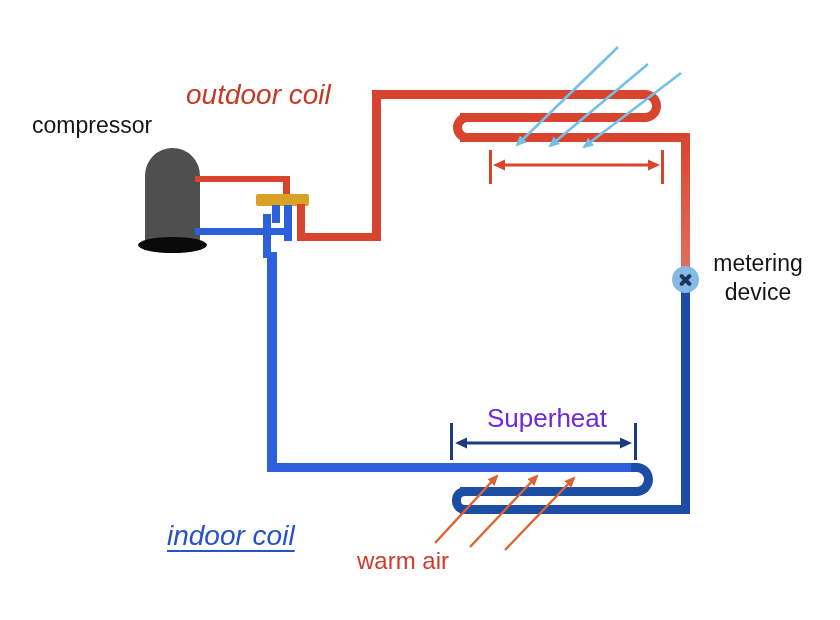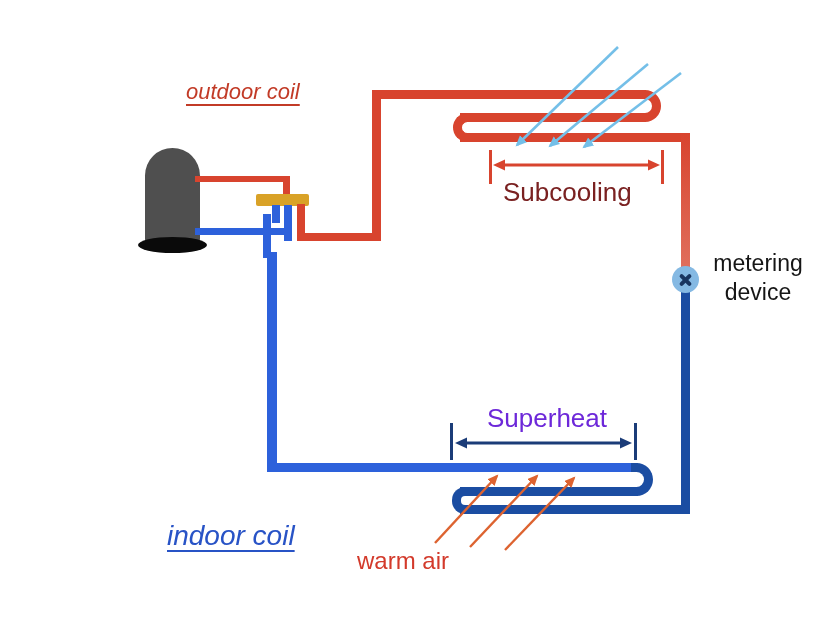--- a/index.html
+++ b/index.html
@@ -28,22 +28,22 @@
   .xbar{position:absolute;left:6px;top:11.5px;width:15px;height:4px;background:#19355F;border-radius:2px;}
   .xbar.a{transform:rotate(45deg);}
   .xbar.b{transform:rotate(-45deg);}
   
   .tick{position:absolute;width:3px;}
   .tick.red-t{background:#D8442E;}
   .tick.navy-t{background:#1B3C78;}
   
   .lbl{position:absolute;white-space:nowrap;}
   #lbl-compressor{left:32px;top:112px;font-size:23px;color:#151515;}
-  #lbl-outdoor{left:186px;top:79px;font-size:22px;font-style:italic;color:#C23B27;
-    text-decoration:underline;text-underline-offset:5px;text-decoration-thickness:2px;}
+  #lbl-outdoor{left:186px;top:79px;font-size:28px;font-style:italic;color:#C23B27;
+    text-underline-offset:5px;text-decoration-thickness:2px;}
   #lbl-cool{left:523px;top:45px;font-size:24px;color:#1B3A6B;}
   #lbl-subcool{left:503px;top:177px;font-size:26px;color:#7A2121;}
   #lbl-meter{left:697px;top:249px;width:122px;font-size:23px;color:#151515;
     text-align:center;white-space:pre-line;line-height:1.25;}
   #lbl-super{left:487px;top:403px;font-size:26px;color:#6d28d9;}
   #lbl-indoor{left:167px;top:520px;font-size:28px;font-style:italic;color:#2853C6;
     text-decoration:underline;text-underline-offset:5px;text-decoration-thickness:2px;}
   #lbl-warm{left:357px;top:547px;font-size:24px;color:#D33A2B;}
   #arrow-overlay{position:absolute;left:0;top:0;pointer-events:none;}
 </style>
@@ -110,21 +110,21 @@
 
     <line x1="503" y1="165" x2="650" y2="165" stroke="#D8442E" stroke-width="3"></line>
     <polygon points="493,165 505,159.5 505,170.5" fill="#D8442E"></polygon>
     <polygon points="660,165 648,159.5 648,170.5" fill="#D8442E"></polygon>
 
     <line x1="465" y1="443" x2="622" y2="443" stroke="#1B3C78" stroke-width="3"></line>
     <polygon points="455,443 467,437.5 467,448.5" fill="#1B3C78"></polygon>
     <polygon points="632,443 620,437.5 620,448.5" fill="#1B3C78"></polygon>
   </svg>
 
+  <div class="lbl" id="lbl-compressor">compressor</div>
   <div class="lbl" id="lbl-outdoor">outdoor coil</div>
-  <div class="lbl" id="lbl-subcool">Subcooling</div>
   <div class="lbl" id="lbl-meter">metering
 device</div>
   <div class="lbl" id="lbl-super">Superheat</div>
   <div class="lbl" id="lbl-warm">warm air</div>
   <div class="lbl" id="lbl-indoor">indoor coil</div>
 
 </div>
 
 </body></html>

